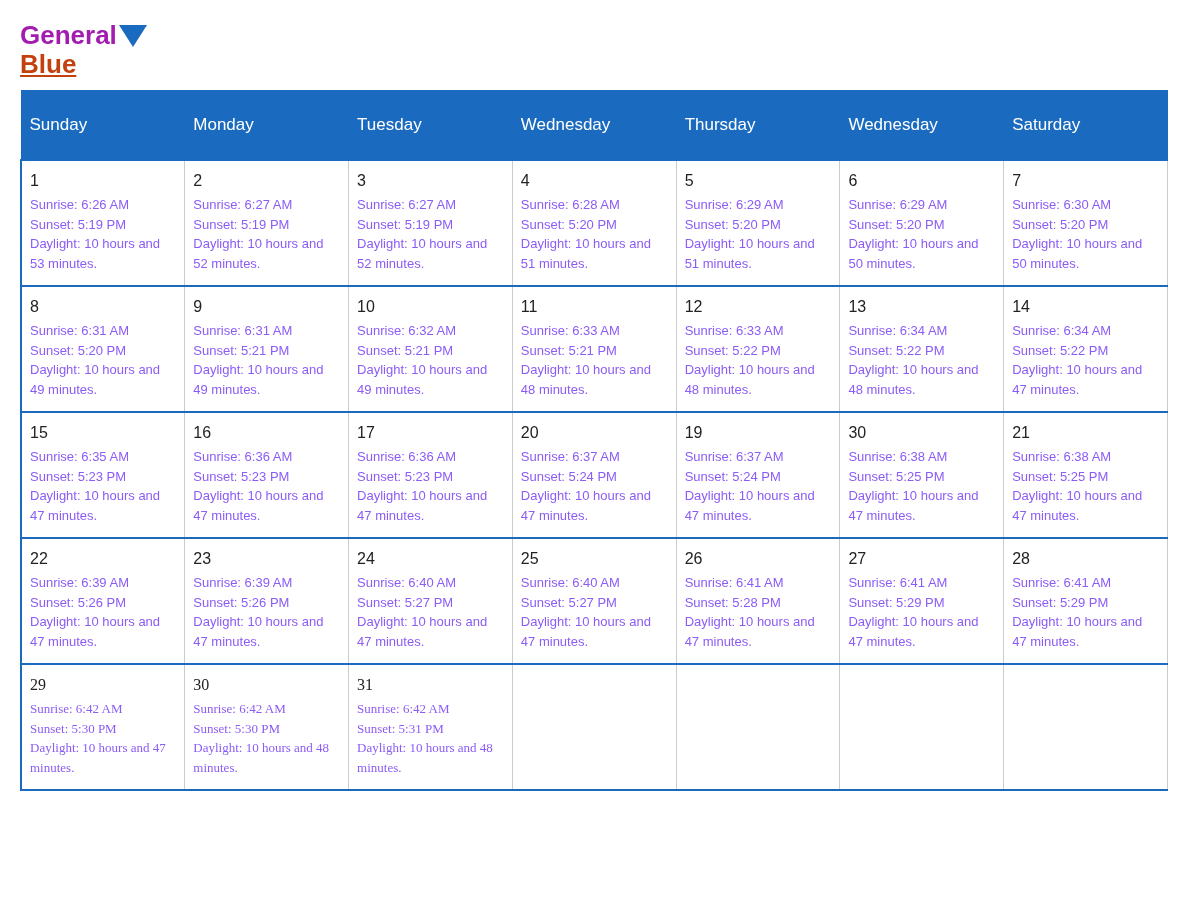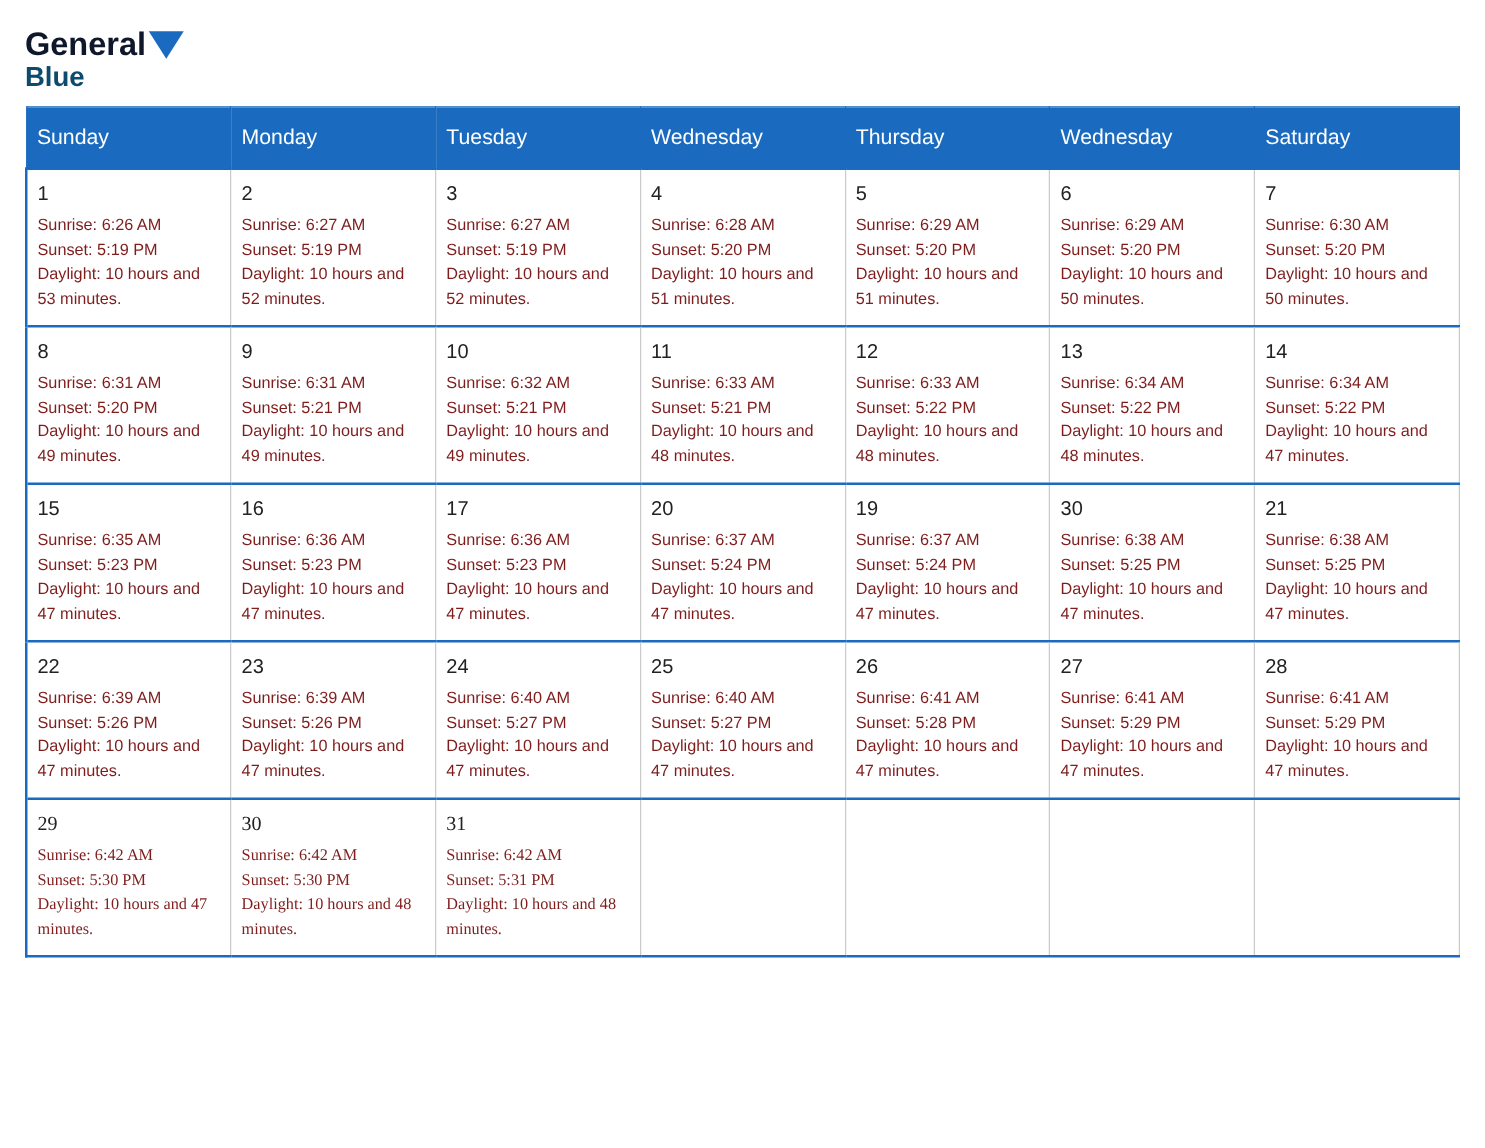--- a/index.html
+++ b/index.html
@@ -21,36 +21,37 @@
       flex-direction: column;
       align-items: flex-start;
     }
     .logo-text {
       display: flex;
       align-items: flex-end;
     }
     .logo-general {
       font-size: 26px;
       font-weight: bold;
-      color: #0f172a;
+      color: #a21caf;
     }
     .logo-triangle {
       width: 0;
       height: 0;
       border-left: 14px solid transparent;
       border-right: 14px solid transparent;
       border-top: 22px solid #1a6bbf;
       margin-left: 2px;
       margin-bottom: 4px;
     }
     .logo-blue {
-      font-size: 22px;
+      font-size: 26px;
       font-weight: bold;
-      color: #0c4a6e;
+      color: #c2410c;
       margin-top: -2px;
+      text-decoration: underline;
     }
     .title-block {
       text-align: right;
     }
     .month-title {
       font-size: 52px;
       font-weight: normal;
       color: #222;
     }
     .location {
@@ -58,21 +59,21 @@
       color: #444;
     }
     table {
       width: 100%;
       border-collapse: collapse;
       margin-top: 10px;
     }
     thead tr th {
       background: #1a6bbf;
       color: #fff;
-      padding: 14px 8px;
+      padding: 24px 8px;
       font-size: 17px;
       font-weight: normal;
       text-align: left;
       border: 1px solid #1a6bbf;
     }
     tbody tr td {
       vertical-align: top;
       padding: 8px 8px 12px 8px;
       border: 1px solid #ccc;
       width: 14.28%;
@@ -82,21 +83,21 @@
       line-height: 1.5;
     }
     tbody tr td .day-number {
       font-size: 16px;
       font-weight: normal;
       margin-bottom: 2px;
       color: #222;
     }
     tbody tr td .day-info {
       font-size: 13px;
-      color: #7f1d1d;
+      color: #8b5cf6;
     }
     tbody tr:last-child td {
       border-bottom: 2px solid #1a6bbf;
       font-family: Liberation Serif, serif;
     }
     tbody tr td:first-child {
       border-left: 2px solid #1a6bbf;
     }
     .row-separator td {
       border-top: 2px solid #1a6bbf;

